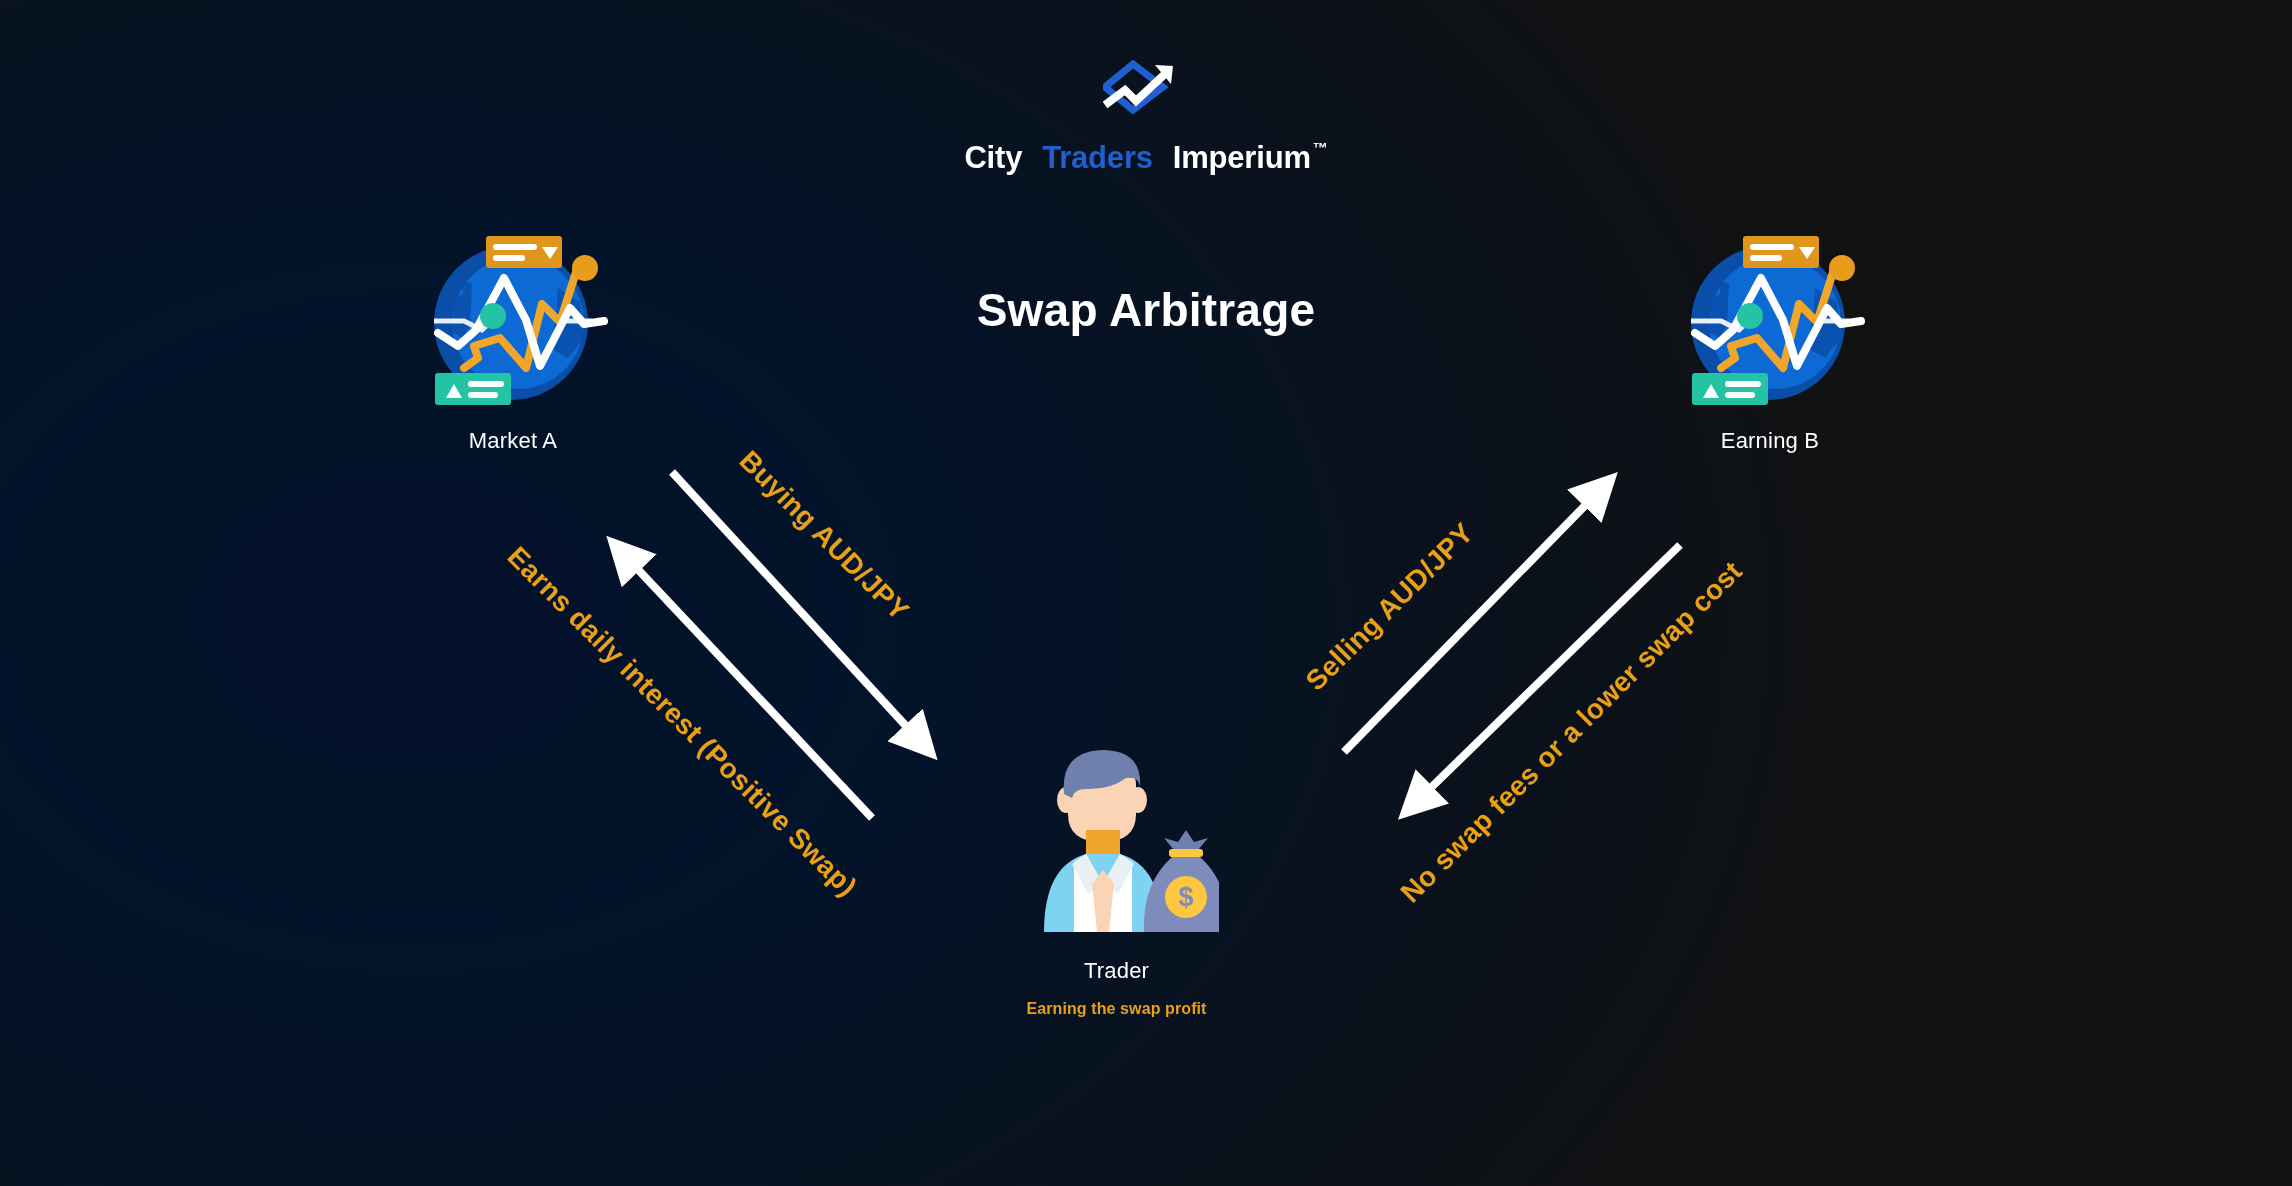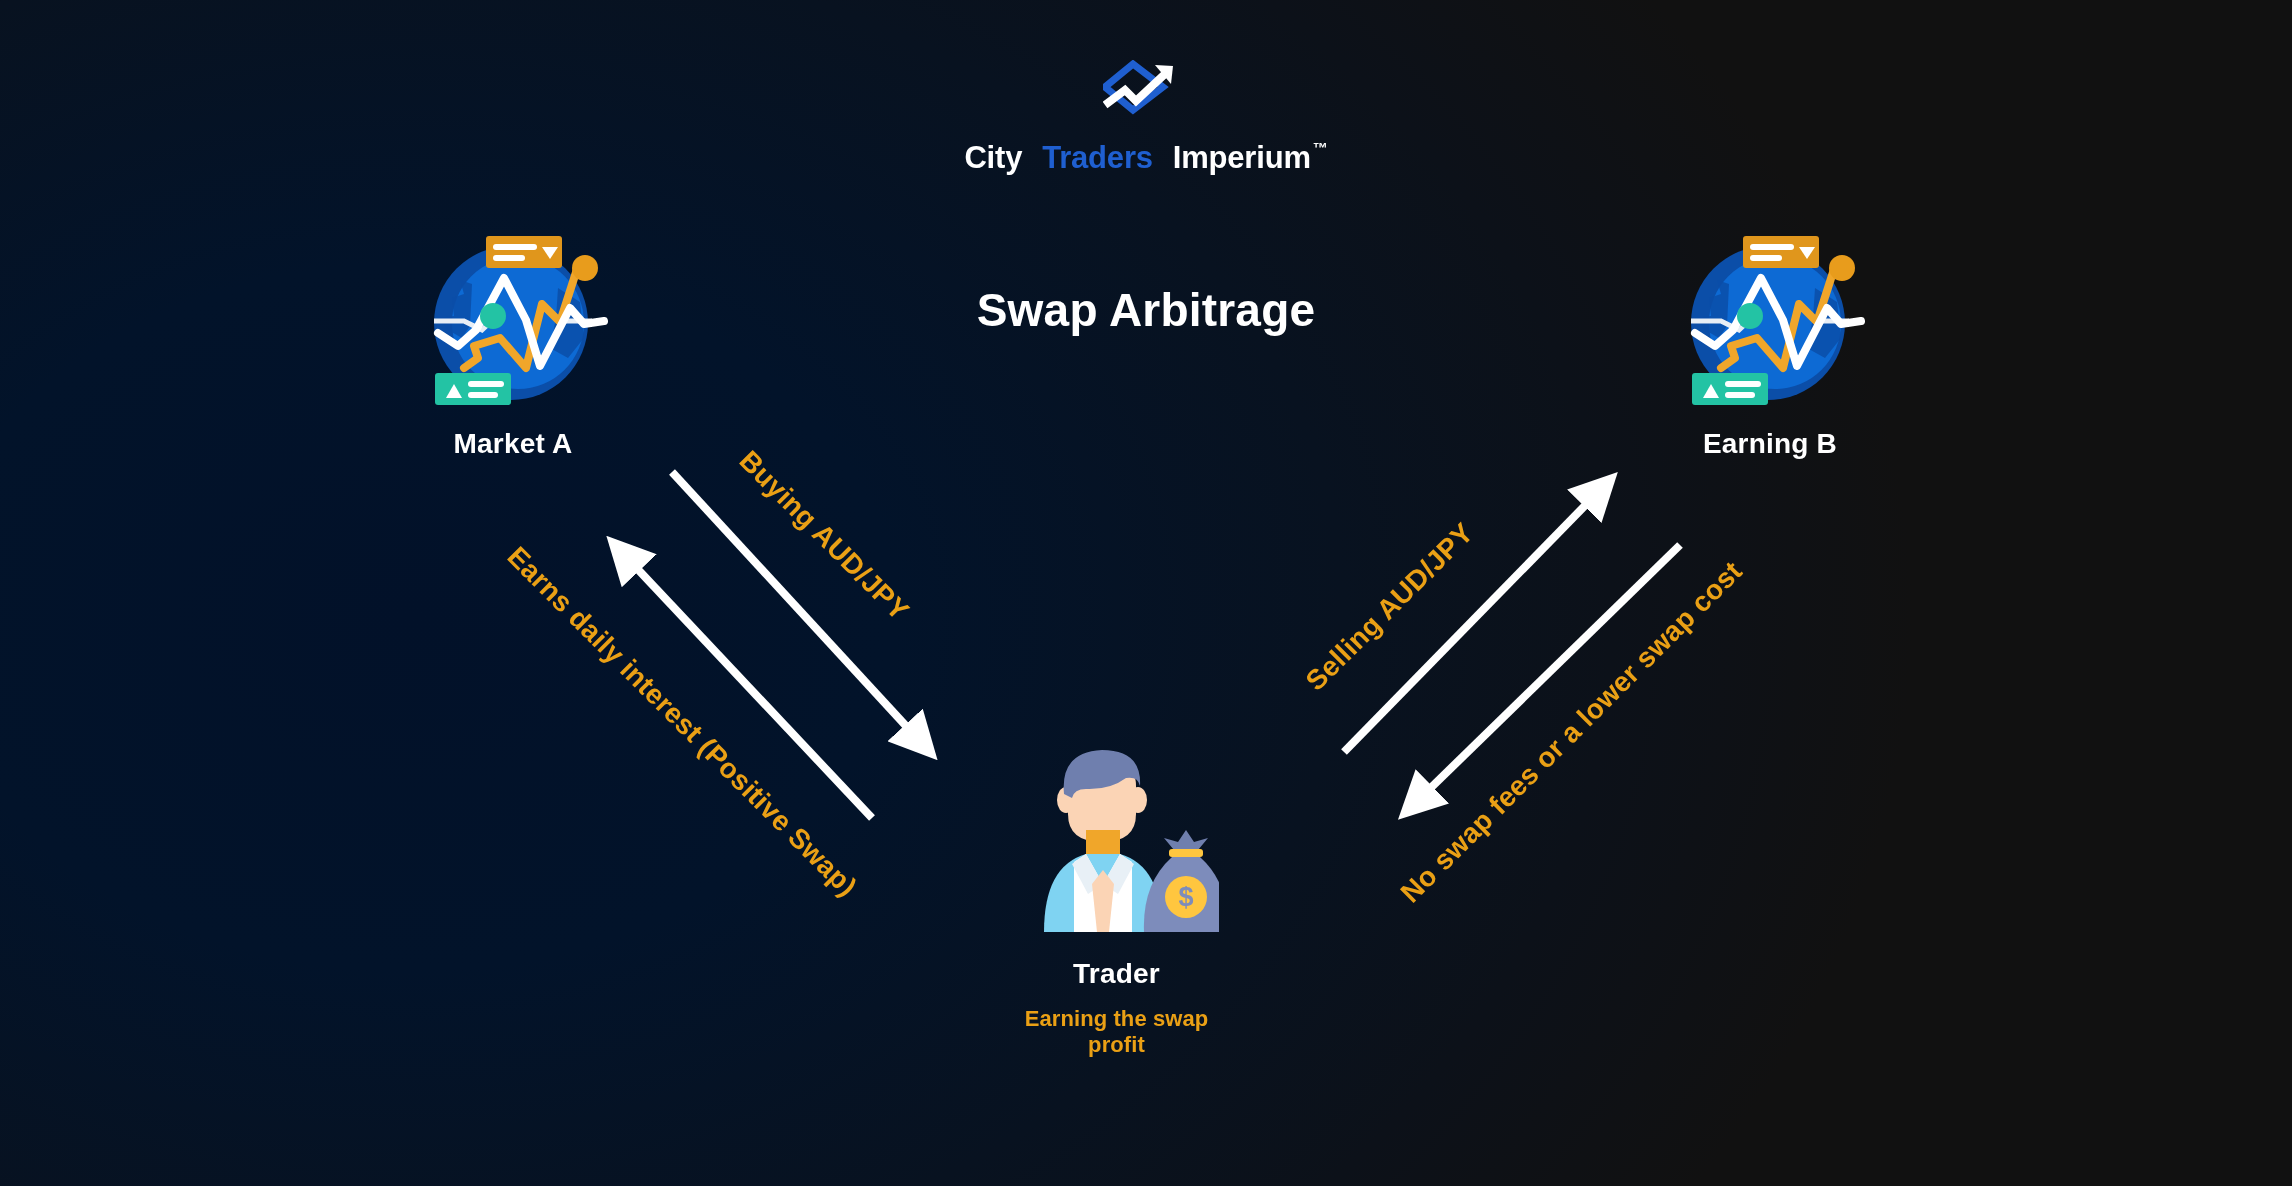--- a/index.html
+++ b/index.html
@@ -39,24 +39,24 @@
   #title {
     position:absolute; left:0; top:283px; width:2292px;
     text-align:center; font-size:46px; font-weight:bold; color:#ffffff;
     letter-spacing:0.2px;
   }
 
   
   .node { position:absolute; text-align:center; }
   .node .globe { display:block; }
   .node-label {
-    font-size:28px; font-weight:bold; color:#ffffff; margin-top:10px; letter-spacing:0.2px;
+    font-size:22px; font-weight:normal; color:#ffffff; margin-top:10px; letter-spacing:0.2px;
   }
   .node-sub {
-    font-size:22px; font-weight:bold; color:#eaa015; margin-top:16px; letter-spacing:0.1px;
+    font-size:16px; font-weight:bold; color:#eaa015; margin-top:16px; letter-spacing:0.1px;
   }
   #market-a { left:408px; top:218px; width:210px; }
   #market-b { left:1665px; top:218px; width:210px; }
   #trader   { left:1014px; top:742px; width:205px; }
   #trader .node-label { margin-top:12px; }
 
   
   #arrows { position:absolute; left:0; top:0; width:2292px; height:1186px; }
 
   

